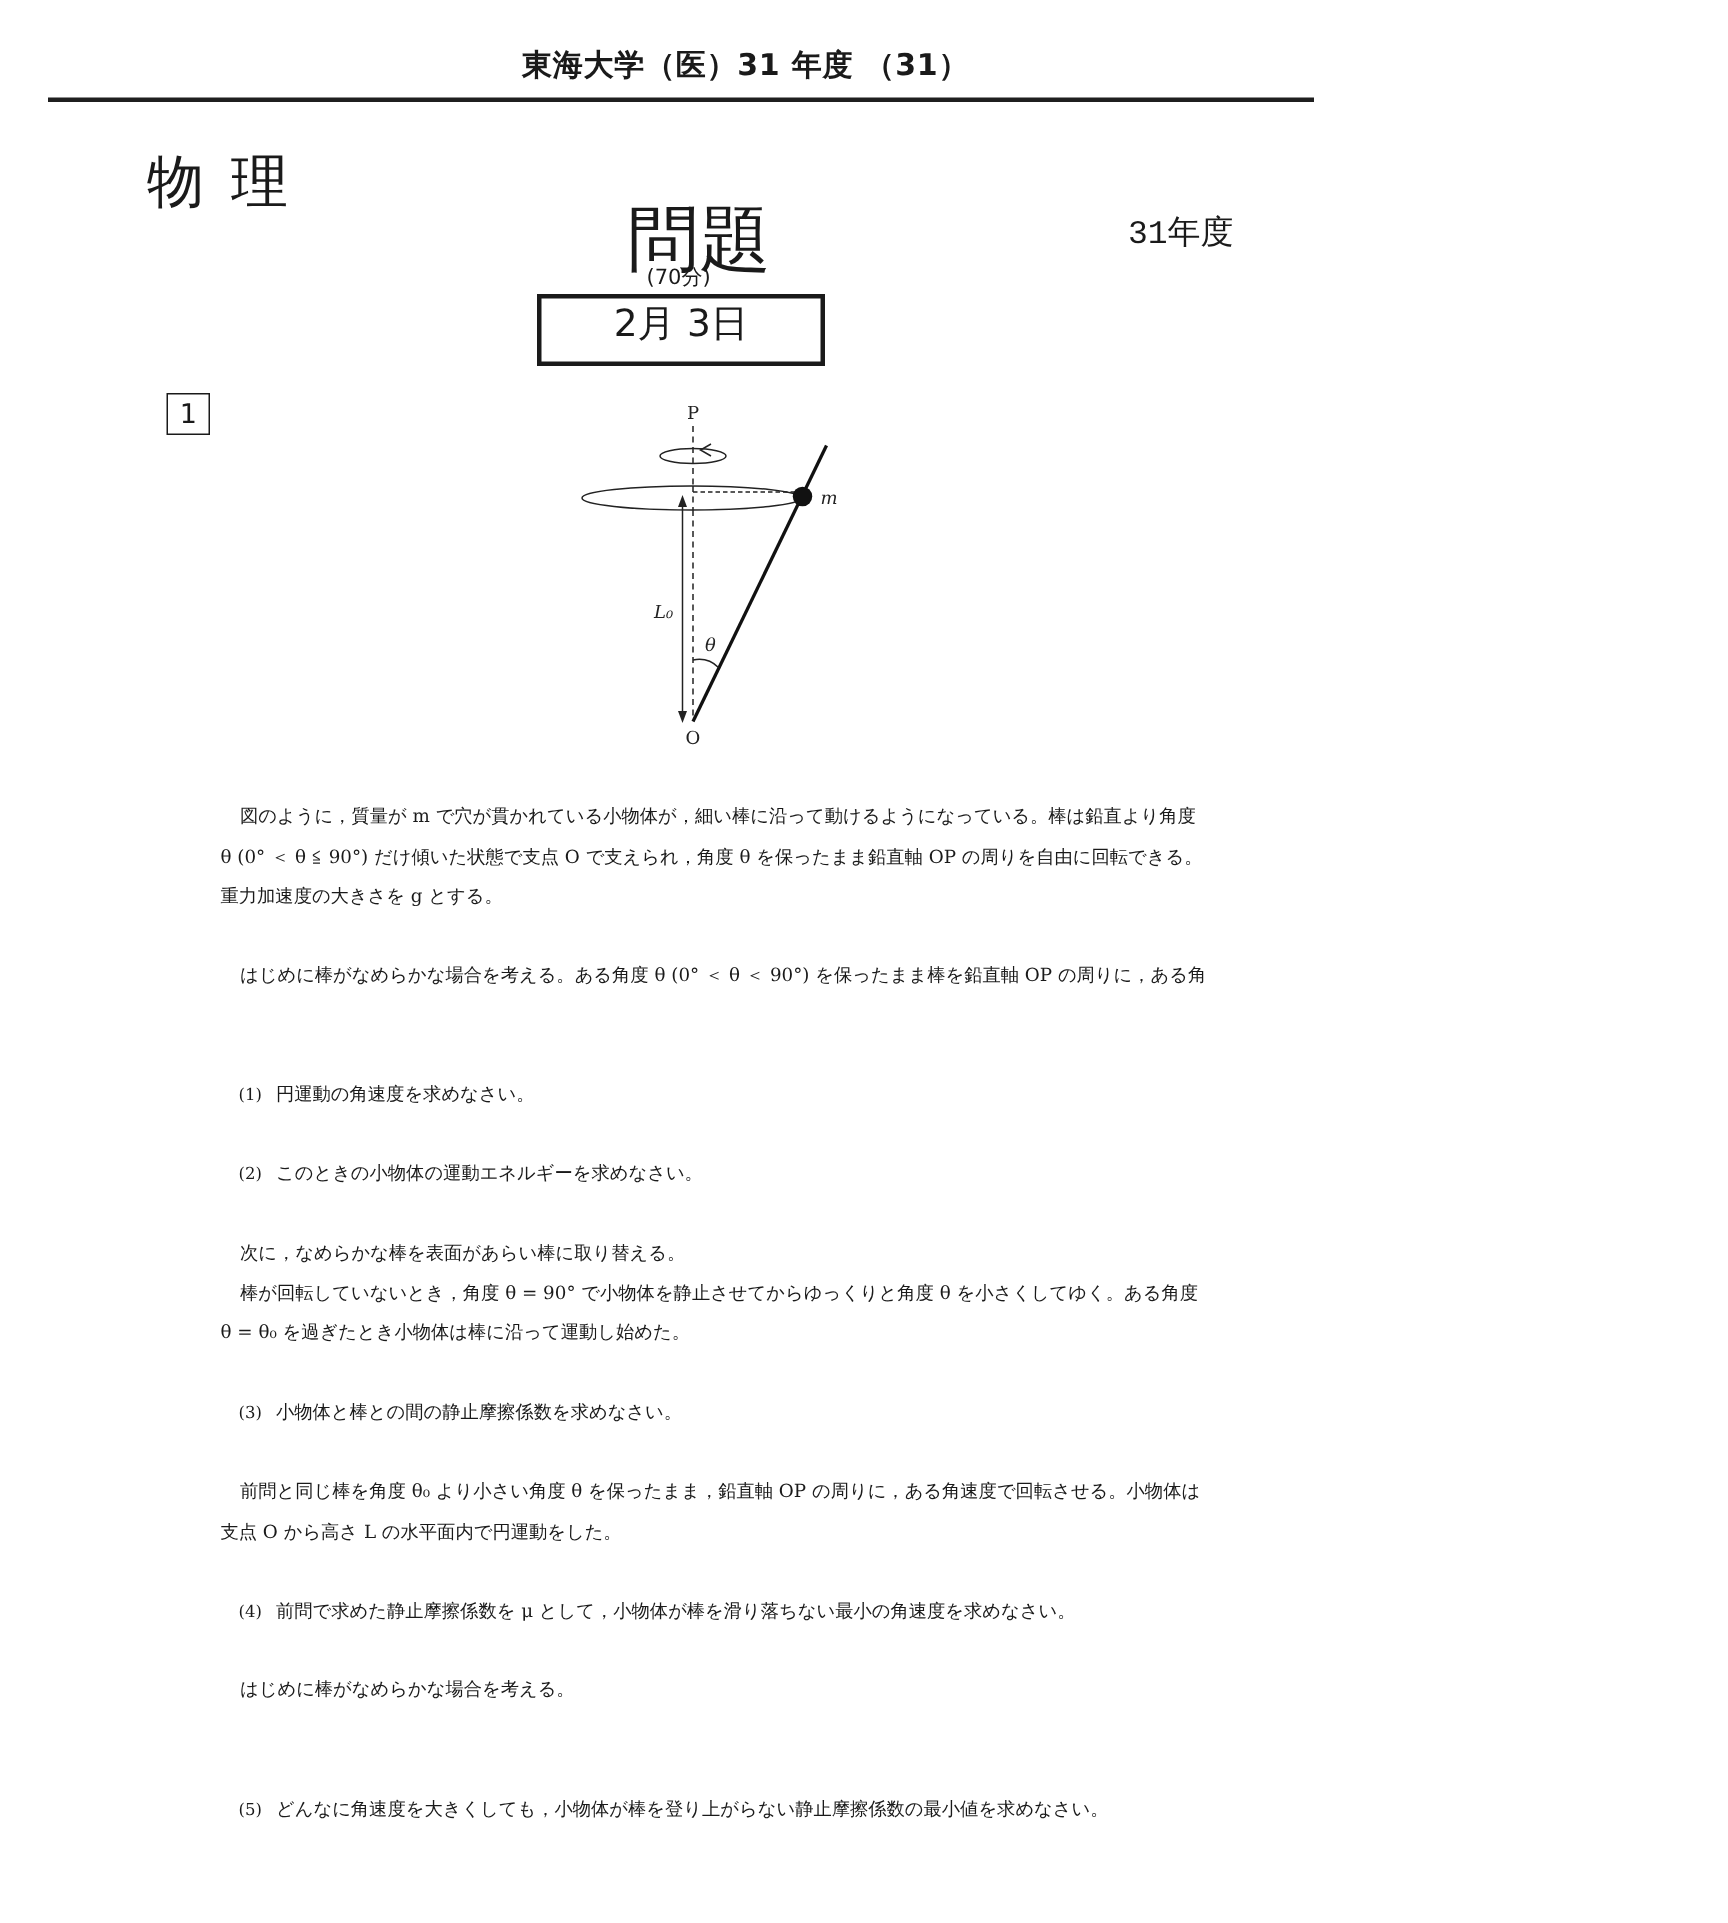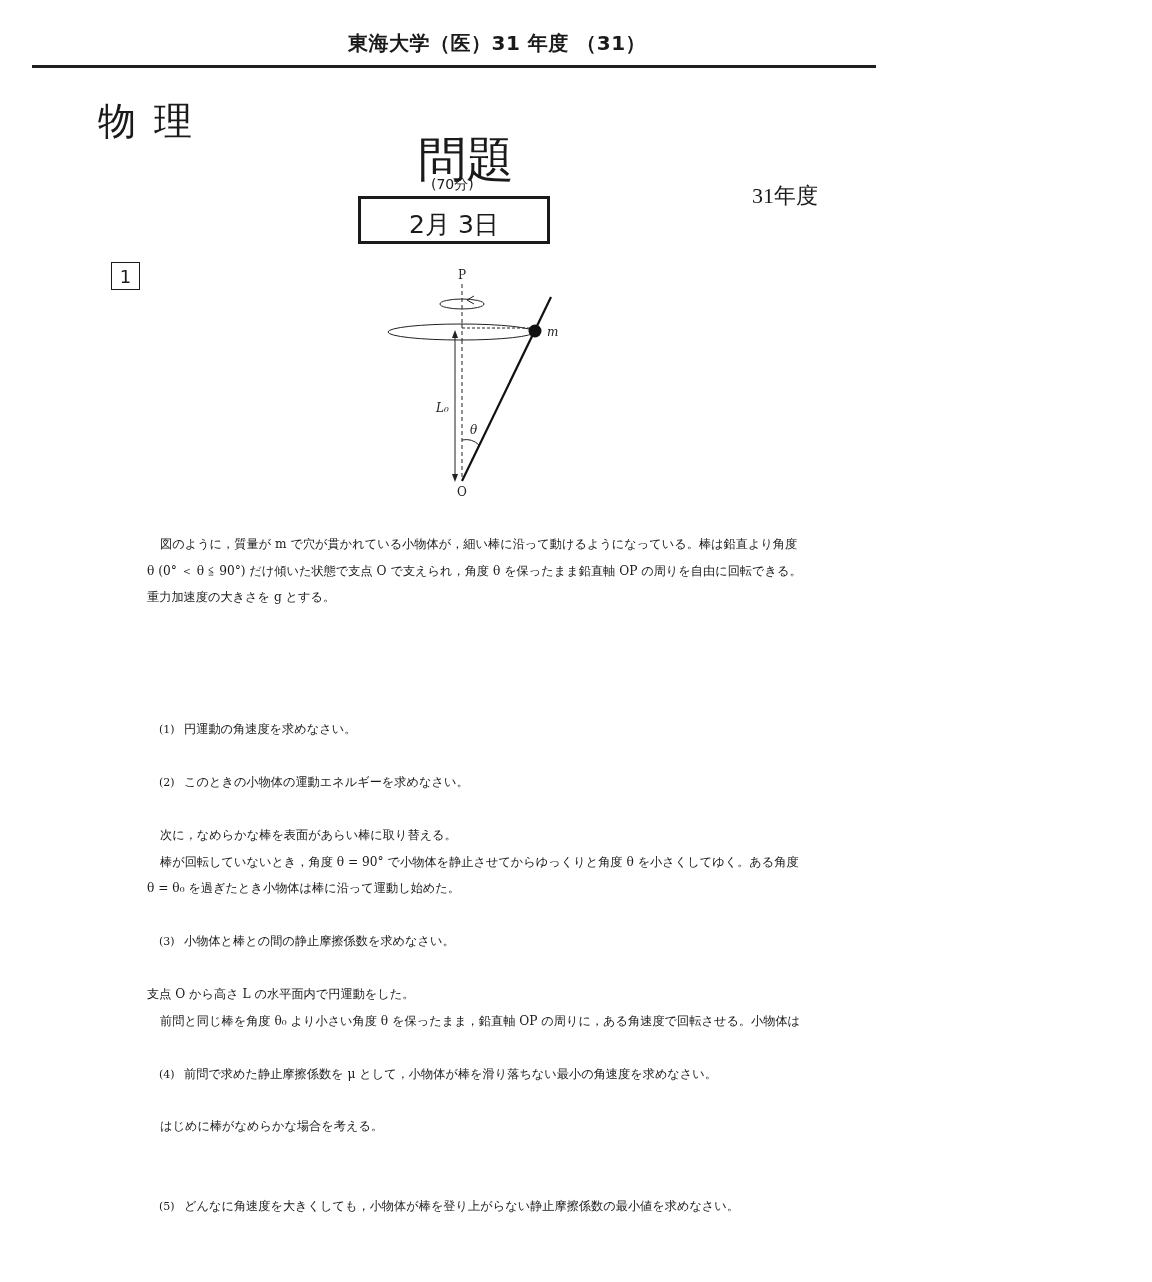--- a/index.html
+++ b/index.html
@@ -39,37 +39,36 @@
       white-space: nowrap;
     }
     .problems-title {
       left: 418px; top: 128px;
       font-family: "DejaVu Sans", "Liberation Sans", sans-serif;
       font-size: 48px;
       white-space: nowrap;
     }
     .year-label {
       left: 752px; top: 140px;
-      font-family: Liberation Serif, serif;
+      font-family: Liberation Mono, monospace;
       font-size: 22px;
       white-space: nowrap;
-      margin-top: 41px;
     }
     .duration {
       left: 431px; top: 176px;
       font-family: "DejaVu Sans", "Liberation Sans", sans-serif;
       font-size: 14px;
       white-space: nowrap;
     }
     .date-box {
       left: 358px; top: 196px;
       width: 186px; height: 42px;
       border: 3px solid #1a1a1a;
       display: flex;
-      align-items: flex-end;
+      align-items: flex-start;
       justify-content: center;
       font-family: "DejaVu Sans", "Liberation Sans", sans-serif;
       font-size: 25px;
     }
     .problem-number {
       left: 111px; top: 262px;
       width: 27px; height: 26px;
       border: 1.5px solid #1a1a1a;
       display: flex;
       align-items: center;
@@ -157,20 +156,21 @@
   </svg>
 </div>
 
 <div class="abs body-text" style="top:531px;">
   <span class="para-line indent">図のように，質量が m で穴が貫かれている小物体が，細い棒に沿って動けるようになっている。棒は鉛直より角度</span>
   <span class="para-line">θ (0° ＜ θ ≦ 90°) だけ傾いた状態で支点 O で支えられ，角度 θ を保ったまま鉛直軸 OP の周りを自由に回転できる。</span>
   <span class="para-line">重力加速度の大きさを g とする。</span>
 </div>
 
 <div class="abs body-text" style="top:637px;">
+  <span class="para-line indent">はじめに棒がなめらかな場合を考える。ある角度 θ (0° ＜ θ ＜ 90°) を保ったまま棒を鉛直軸 OP の周りに，ある角</span>
 </div>
 
 <div class="abs body-text" style="top:716px;">
   <span class="question">
     <span class="q-num">(1)</span><span>円運動の角速度を求めなさい。</span>
   </span>
 </div>
 
 <div class="abs body-text" style="top:769px;">
   <span class="question">
@@ -184,22 +184,22 @@
   <span class="para-line">θ = θ₀ を過ぎたとき小物体は棒に沿って運動し始めた。</span>
 </div>
 
 <div class="abs body-text" style="top:928px;">
   <span class="question">
     <span class="q-num">(3)</span><span>小物体と棒との間の静止摩擦係数を求めなさい。</span>
   </span>
 </div>
 
 <div class="abs body-text" style="top:981px;">
+  <span class="para-line indent">前問と同じ棒を角度 θ₀ より小さい角度 θ を保ったまま，鉛直軸 OP の周りに，ある角速度で回転させる。小物体は</span>
   <span class="para-line">支点 O から高さ L の水平面内で円運動をした。</span>
-  <span class="para-line indent">前問と同じ棒を角度 θ₀ より小さい角度 θ を保ったまま，鉛直軸 OP の周りに，ある角速度で回転させる。小物体は</span>
 </div>
 
 <div class="abs body-text" style="top:1061px;">
   <span class="question">
     <span class="q-num">(4)</span><span>前問で求めた静止摩擦係数を μ として，小物体が棒を滑り落ちない最小の角速度を求めなさい。</span>
   </span>
 </div>
 
 <div class="abs body-text" style="top:1113px;">
   <span class="para-line indent">はじめに棒がなめらかな場合を考える。</span>

